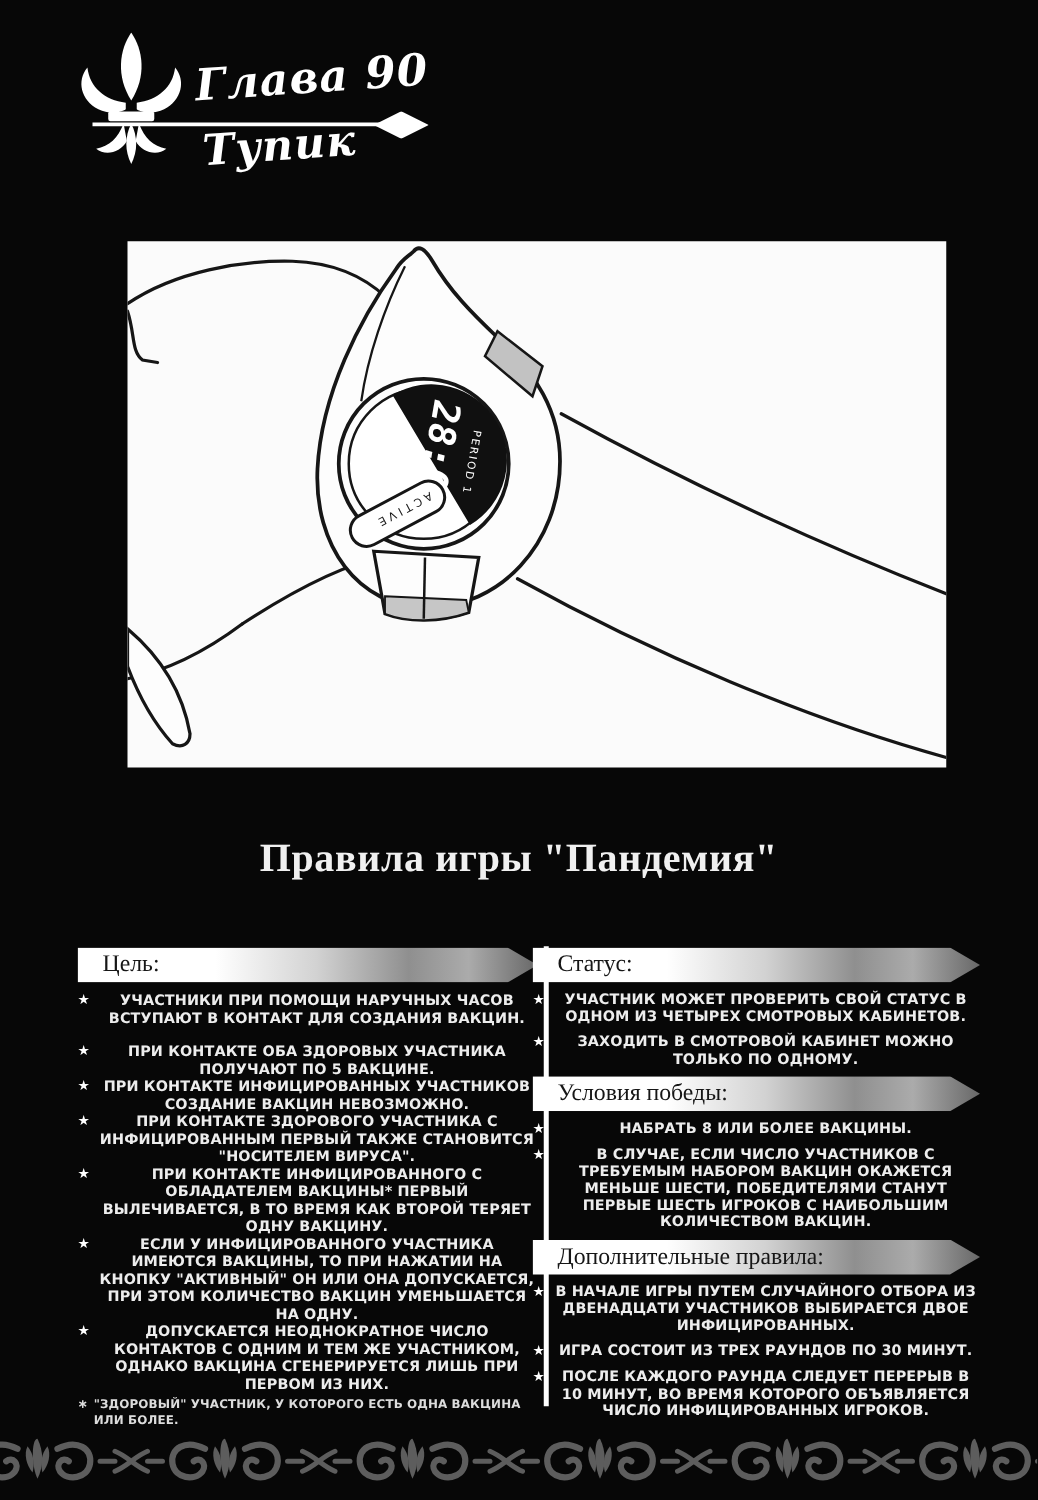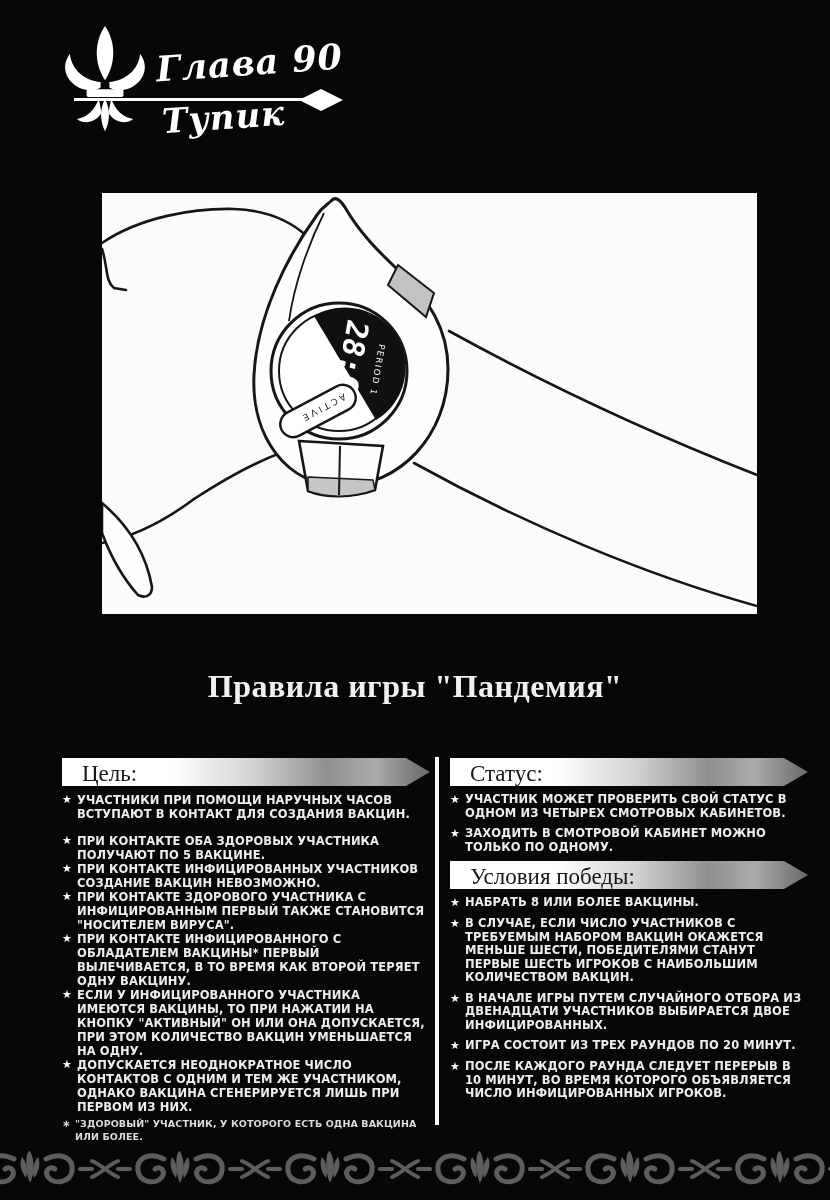--- a/index.html
+++ b/index.html
@@ -27,37 +27,37 @@
   .panel{position:absolute; left:102px; top:193px; width:655px; height:421px; background:var(--paper);}
   .panel svg{display:block; width:100%; height:100%;}
 
   
   .main-title{position:absolute; left:0; top:668px; width:100%; text-align:center;
     font-family:"Liberation Serif", serif; font-size:32px; color:#f0f0f0; letter-spacing:.5px;}
 
   
   .col{position:absolute; top:758px;}
   .col-left{left:62px; width:368px;}
-  .col-right{left:450px; width:358px;}
+  .col-right{left:426px; width:358px;}
   .divider{position:absolute; left:435px; top:757px; width:4px; height:368px; background:#fff;}
 
   .rule-section{margin-bottom:13px;}
   .col-right .rule-section{margin-bottom:4px;}
   .banner{height:28px; margin-bottom:7px;
     background:linear-gradient(90deg,#ffffff 0%,#ffffff 30%,#d2d2d2 52%,#8f8f8f 72%,#ababab 85%,#686868 100%);
     clip-path:polygon(0 0,calc(100% - 24px) 0,100% 50%,calc(100% - 24px) 100%,0 100%);}
   .banner-label{display:block; padding:3px 0 0 20px; font-family:"Liberation Serif", serif;
-    font-size:23px; color:#161616;}
+    font-size:19px; color:#161616;}
 
   ul.bullets{list-style:none;}
   .bullet{display:flex; align-items:flex-start; color:var(--txt);
     font-size:11.5px; font-weight:bold; line-height:14px; letter-spacing:.1px;}
   .col-right .bullet{margin-bottom:7px; line-height:13.5px;}
   .star{flex:0 0 15px; font-size:11px; line-height:14px; color:#fff;}
-  .btext{flex:1;}
+  .btext{flex:1;text-align:center;}
 
   .footnote{display:flex; margin-top:4px; color:#dcdcdc;
     font-size:9.5px; font-weight:bold; line-height:12.5px; letter-spacing:.1px;}
   .fmark{flex:0 0 13px; font-size:10px;}
 
   
   .ornament{position:absolute; left:0; top:1143px; width:830px; height:52px;}
 </style>
 </head>
 <body>
@@ -189,28 +189,31 @@
             <span class="btext">НАБРАТЬ 8 ИЛИ БОЛЕЕ ВАКЦИНЫ.</span>
           </li>
           <li class="bullet">
             <span class="star">★</span>
             <span class="btext">В СЛУЧАЕ, ЕСЛИ ЧИСЛО УЧАСТНИКОВ С ТРЕБУЕМЫМ НАБОРОМ ВАКЦИН ОКАЖЕТСЯ МЕНЬШЕ ШЕСТИ, ПОБЕДИТЕЛЯМИ СТАНУТ ПЕРВЫЕ ШЕСТЬ ИГРОКОВ С НАИБОЛЬШИМ КОЛИЧЕСТВОМ ВАКЦИН.</span>
           </li>
         </ul>
   </section>
 
   <section class="rule-section">
+    <div class="banner">
+      <span class="banner-label">Дополнительные правила:</span>
+    </div>
     <ul class="bullets">
           <li class="bullet">
             <span class="star">★</span>
             <span class="btext">В НАЧАЛЕ ИГРЫ ПУТЕМ СЛУЧАЙНОГО ОТБОРА ИЗ ДВЕНАДЦАТИ УЧАСТНИКОВ ВЫБИРАЕТСЯ ДВОЕ ИНФИЦИРОВАННЫХ.</span>
           </li>
           <li class="bullet">
             <span class="star">★</span>
-            <span class="btext">ИГРА СОСТОИТ ИЗ ТРЕХ РАУНДОВ ПО 20 МИНУТ.</span>
+            <span class="btext">ИГРА СОСТОИТ ИЗ ТРЕХ РАУНДОВ ПО 30 МИНУТ.</span>
           </li>
           <li class="bullet">
             <span class="star">★</span>
             <span class="btext">ПОСЛЕ КАЖДОГО РАУНДА СЛЕДУЕТ ПЕРЕРЫВ В 10 МИНУТ, ВО ВРЕМЯ КОТОРОГО ОБЪЯВЛЯЕТСЯ ЧИСЛО ИНФИЦИРОВАННЫХ ИГРОКОВ.</span>
           </li>
         </ul>
   </section>
 </div>
 
   <svg class="ornament" viewBox="0 0 830 52" aria-hidden="true">

